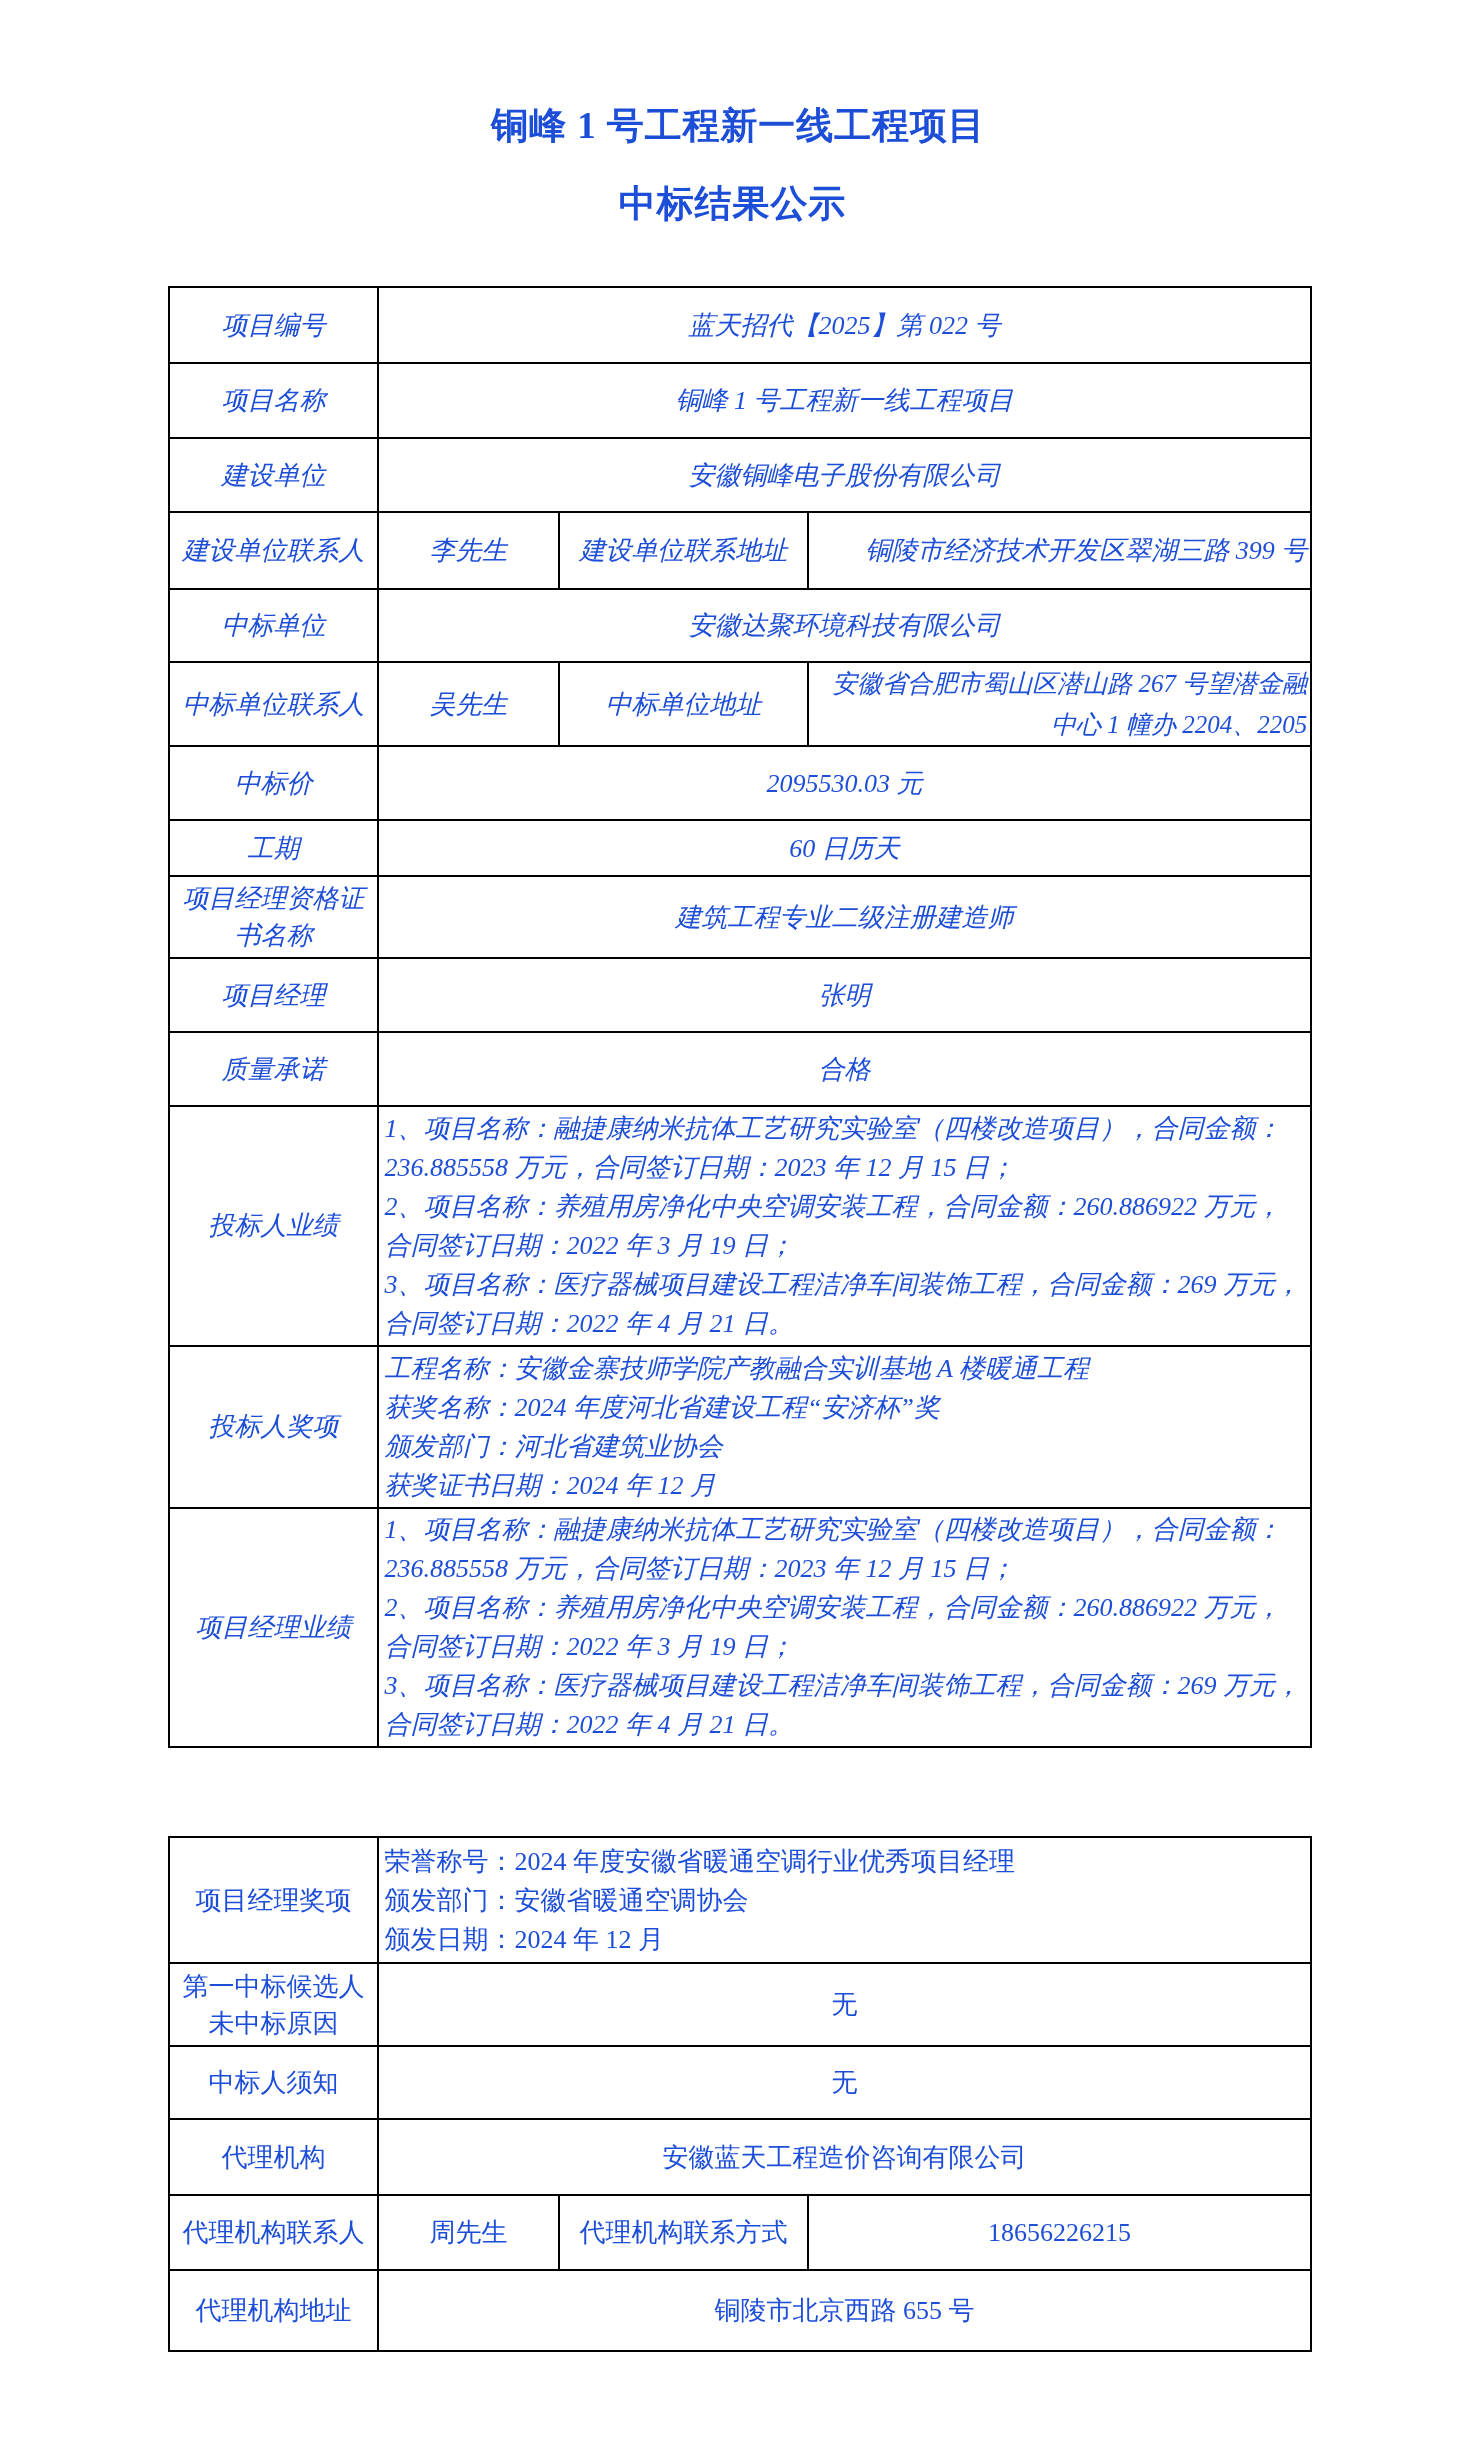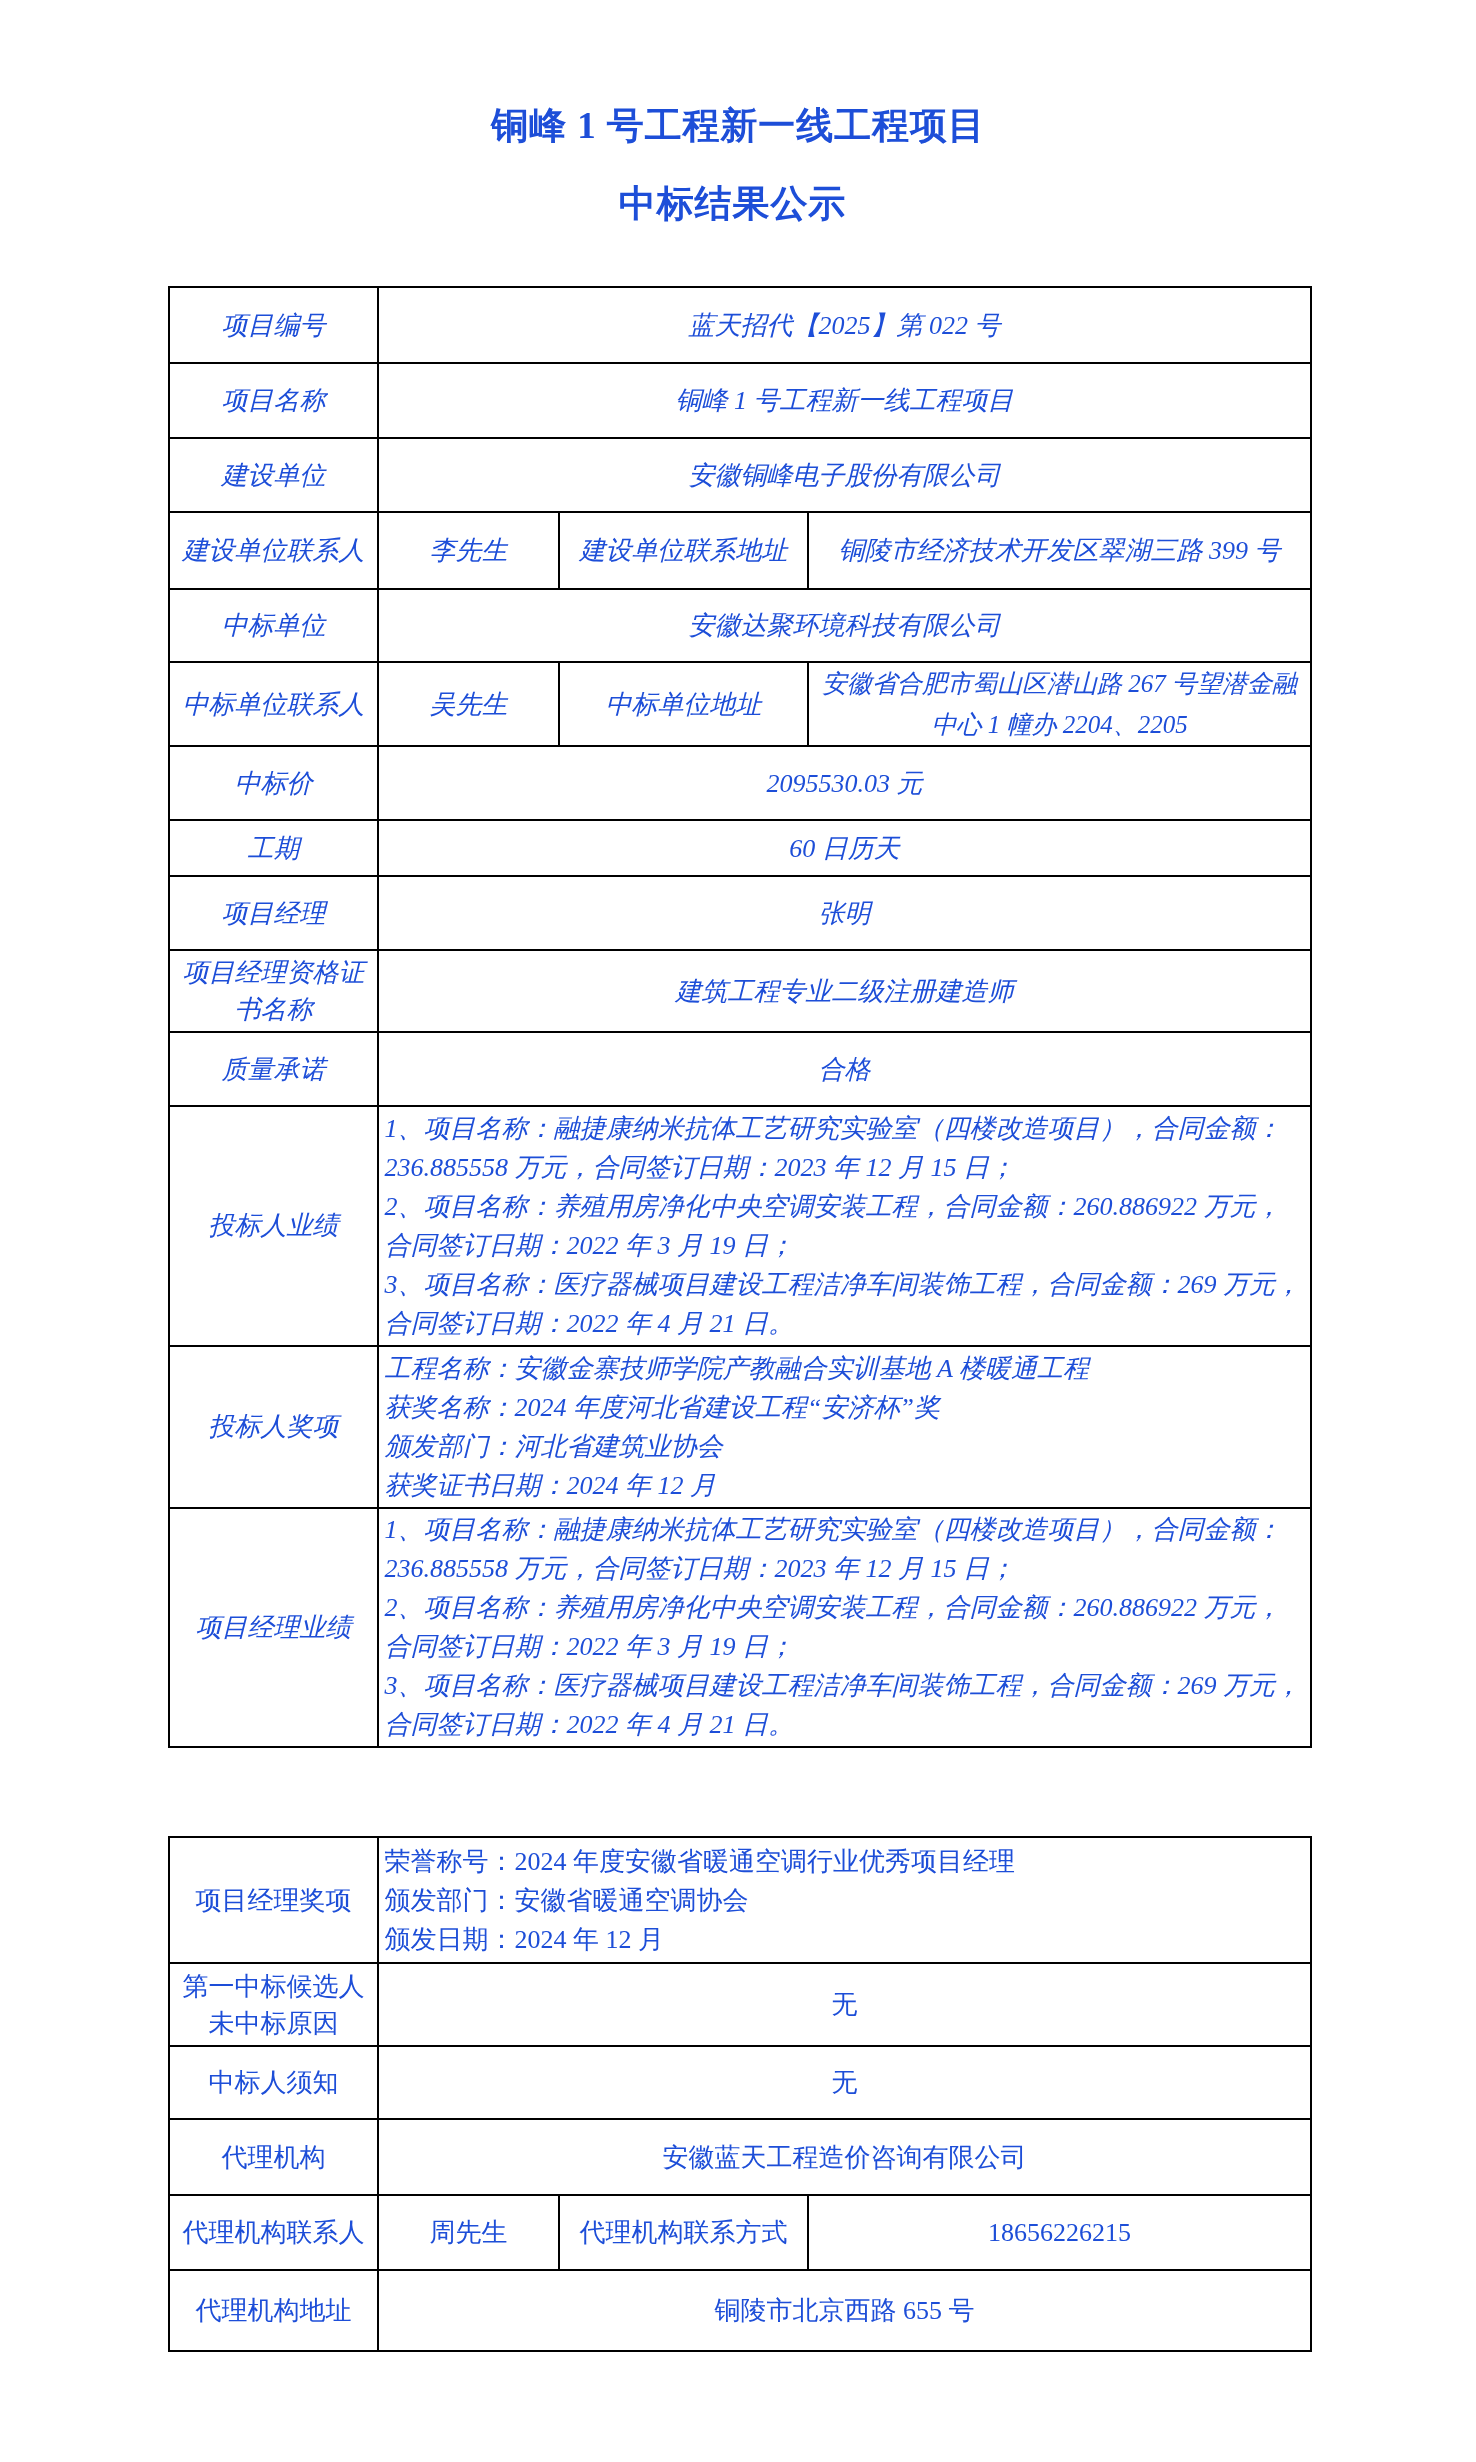--- a/index.html
+++ b/index.html
@@ -45,21 +45,21 @@
     border:2.8px solid #000000;
     vertical-align:middle;
     text-align:center;
     line-height:37px;
     overflow:hidden;
   }
   .result-table td.lbl { padding:0 5.6px; }
   .result-table td.wrap { white-space:pre-line; }
   .result-table td.val { padding:0 7.4px; }
   .result-table td.left {
-    text-align:center;
+    text-align:right;
     padding:0 2.8px;
     white-space:pre-line;
   }
   .result-table td.content {
     text-align:left;
     padding:1.9px 5.6px;
     white-space:pre-line;
     line-height:39px;
   }
   .result-table td.tight { font-size:25px; line-height:41px; }
@@ -110,28 +110,28 @@
 中心 1 幢办 2204、2205</td>
       </tr>
       <tr style="height:74px">
         <td class="lbl">中标价</td>
         <td class="val" colspan="3">2095530.03 元</td>
       </tr>
       <tr style="height:56px">
         <td class="lbl">工期</td>
         <td class="val" colspan="3">60 日历天</td>
       </tr>
-      <tr style="height:74px">
-        <td class="lbl">项目经理</td>
-        <td class="val" colspan="3">张明</td>
-      </tr>
       <tr style="height:82px">
         <td class="lbl wrap">项目经理资格证
 书名称</td>
         <td class="val" colspan="3">建筑工程专业二级注册建造师</td>
+      </tr>
+      <tr style="height:74px">
+        <td class="lbl">项目经理</td>
+        <td class="val" colspan="3">张明</td>
       </tr>
       <tr style="height:74px">
         <td class="lbl">质量承诺</td>
         <td class="val" colspan="3">合格</td>
       </tr>
       <tr style="height:235px">
         <td class="lbl">投标人业绩</td>
         <td class="content" colspan="3">1、项目名称：融捷康纳米抗体工艺研究实验室（四楼改造项目），合同金额：236.885558 万元，合同签订日期：2023 年 12 月 15 日；
 2、项目名称：养殖用房净化中央空调安装工程，合同金额：260.886922 万元，合同签订日期：2022 年 3 月 19 日；
 3、项目名称：医疗器械项目建设工程洁净车间装饰工程，合同金额：269 万元，合同签订日期：2022 年 4 月 21 日。</td>

